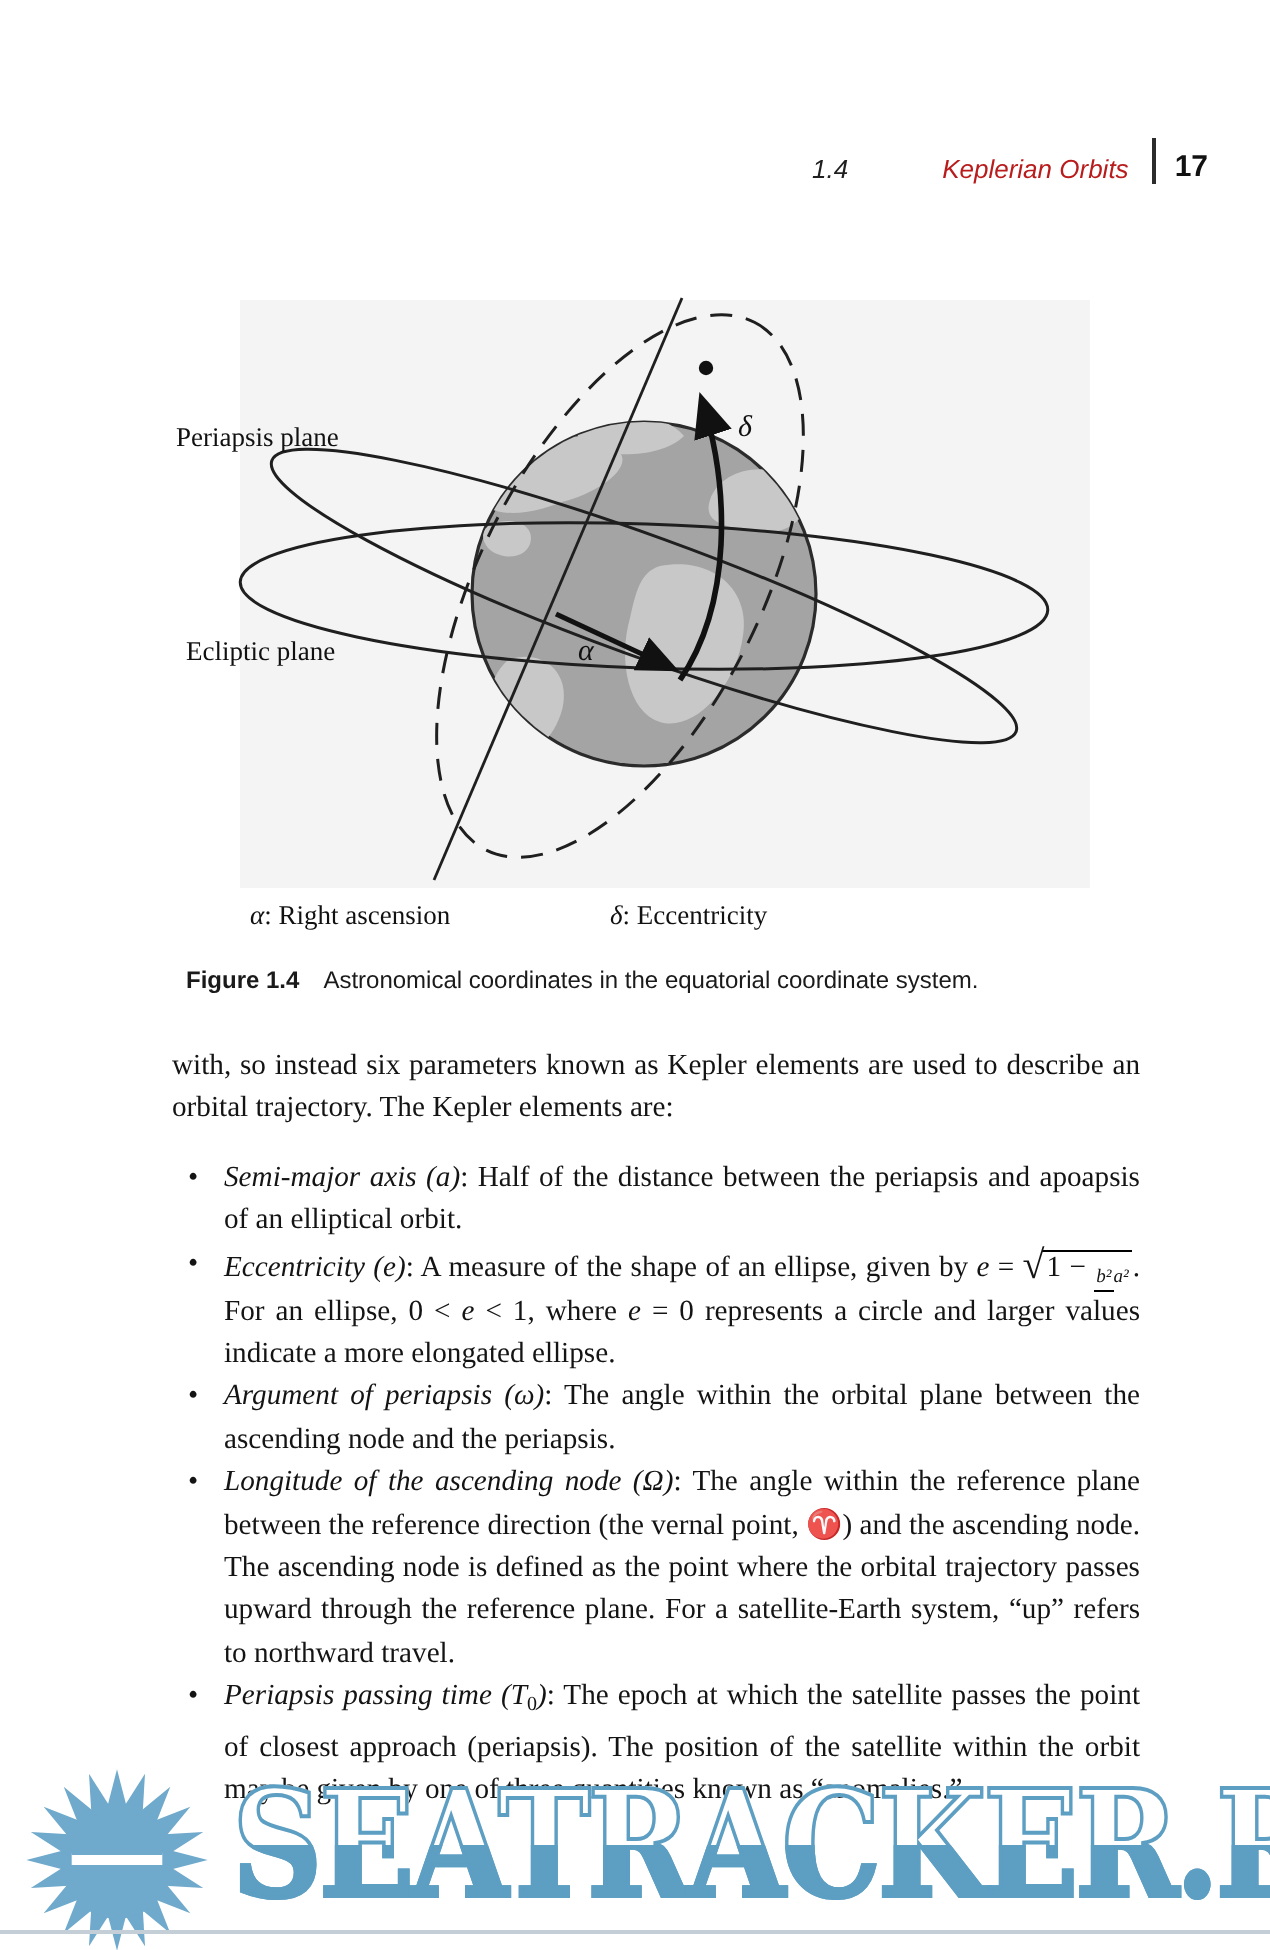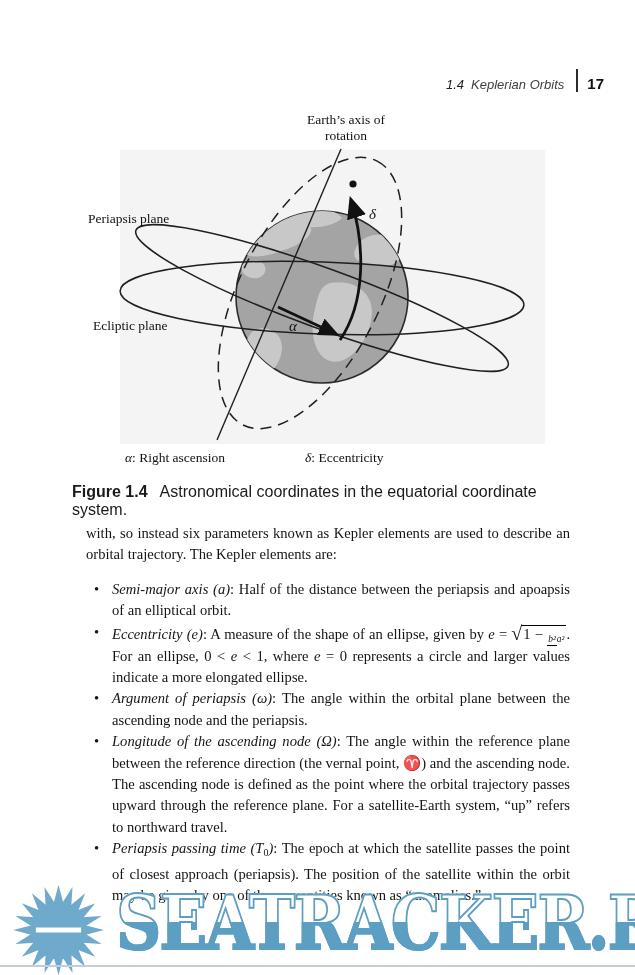--- a/index.html
+++ b/index.html
@@ -2,38 +2,38 @@
 <html><head>
 <meta charset="utf-8">
 <style>
   html,body{margin:0;padding:0;background:#ffffff;}
   .page{position:relative;width:635px;height:975px;background:#fff;overflow:hidden;
         font-family:"Liberation Serif",serif;color:#141414;}
 
   
   .runhead{position:absolute;top:69px;right:31px;display:flex;align-items:flex-end;
            font-family:"Liberation Sans",sans-serif;}
-  .runhead .sec{font-style:italic;font-size:13px;color:#404040;}
+  .runhead .sec{font-style:italic;font-size:13px;color:#b91c1c;margin-left:40px;}
   .runhead .secnum{font-style:italic;font-size:13px;color:#1f1f1f;margin-right:7px;}
   .runhead .vbar{width:2px;height:23px;background:#2c2c2c;margin:0 9px 0 12px;}
   .runhead .pno{font-weight:bold;font-size:15px;color:#111;}
 
   
   .figsvg{position:absolute;left:0;top:0;width:635px;height:500px;}
   .figlabel{position:absolute;font-size:13.5px;color:#111;white-space:nowrap;}
   .axis-label{left:278px;top:112px;width:136px;text-align:center;white-space:normal;line-height:16px;}
   .eq-label{left:88px;top:211px;}
   .ec-label{left:93px;top:318px;}
   .delta-sym{left:369px;top:206px;font-style:italic;font-size:15px;}
   .alpha-sym{left:289px;top:318px;font-style:italic;font-size:15px;}
   .legend-alpha{left:125px;top:450px;}
   .legend-delta{left:305px;top:450px;}
   .legend-sym{font-style:italic;}
-  .caption{position:absolute;left:72px;top:483px;width:490px;
-           font-family:"Liberation Sans",sans-serif;font-size:16px;color:#1a1a1a;}
+  .caption{position:absolute;left:93px;top:483px;width:490px;
+           font-family:"Liberation Sans",sans-serif;font-size:12px;color:#1a1a1a;}
   .caption b{margin-right:12px;}
 
   
   .bodytext{position:absolute;left:86px;top:523px;width:484px;
             font-size:14.6px;line-height:21.4px;text-align:justify;}
   .bodytext p{margin:0 0 13px 0;}
   .klist{margin:0;padding:0;list-style:none;}
   .klist li{position:relative;padding-left:26px;margin:0;}
   .klist li::before{content:"\2022";position:absolute;left:8px;top:0;}
   .it{font-style:italic;}
@@ -101,24 +101,20 @@
 
     <line x1="217" y1="440" x2="341" y2="149" stroke="#1f1f1f" stroke-width="1.4"></line>
 
     <line x1="278" y1="307" x2="336" y2="334" stroke="#111" stroke-width="2.6" marker-end="url(#ah)"></line>
 
     <path d="M340,340 C366,302 365,244 351,200" fill="none" stroke="#111" stroke-width="2.8" marker-end="url(#ah)"></path>
 
     <circle cx="353" cy="184" r="3.6" fill="#111"></circle>
   </svg>
 
-  <div class="figlabel axis-label">
-    <span>Earth’s axis of</span><br>
-    <span>rotation</span>
-  </div>
   <div class="figlabel eq-label">Periapsis plane</div>
   <div class="figlabel ec-label">Ecliptic plane</div>
   <div class="figlabel delta-sym">δ</div>
   <div class="figlabel alpha-sym">α</div>
   <div class="figlabel legend-alpha">
     <span class="legend-sym">α</span><span>: Right ascension</span>
   </div>
   <div class="figlabel legend-delta">
     <span class="legend-sym">δ</span><span>: Eccentricity</span>
   </div>

